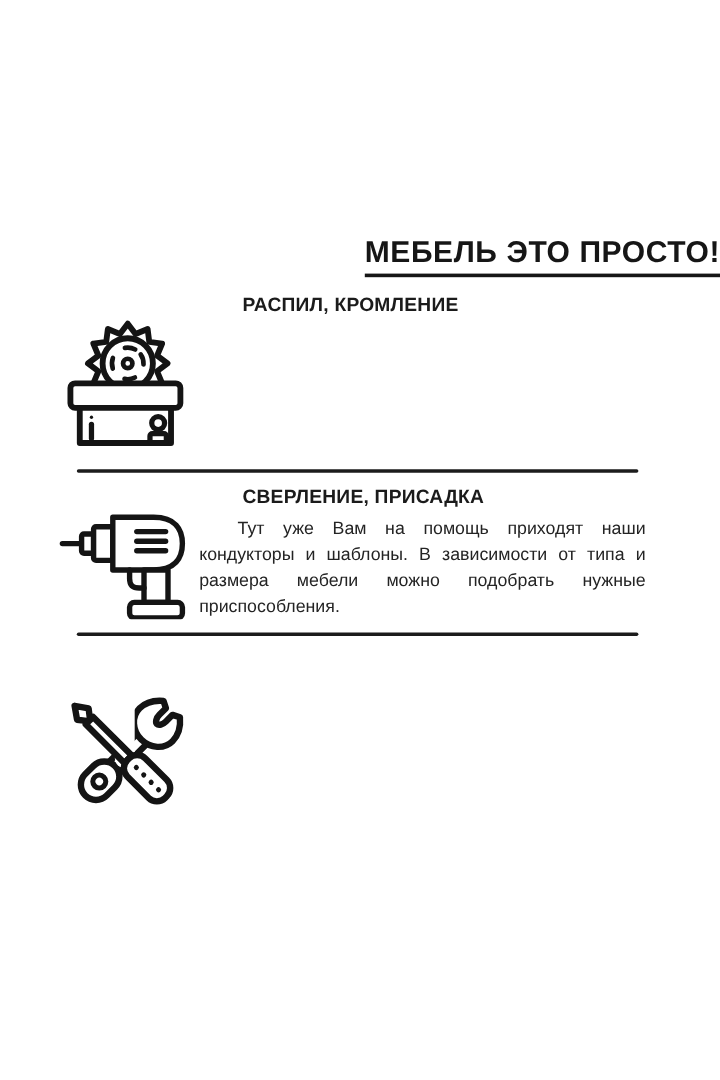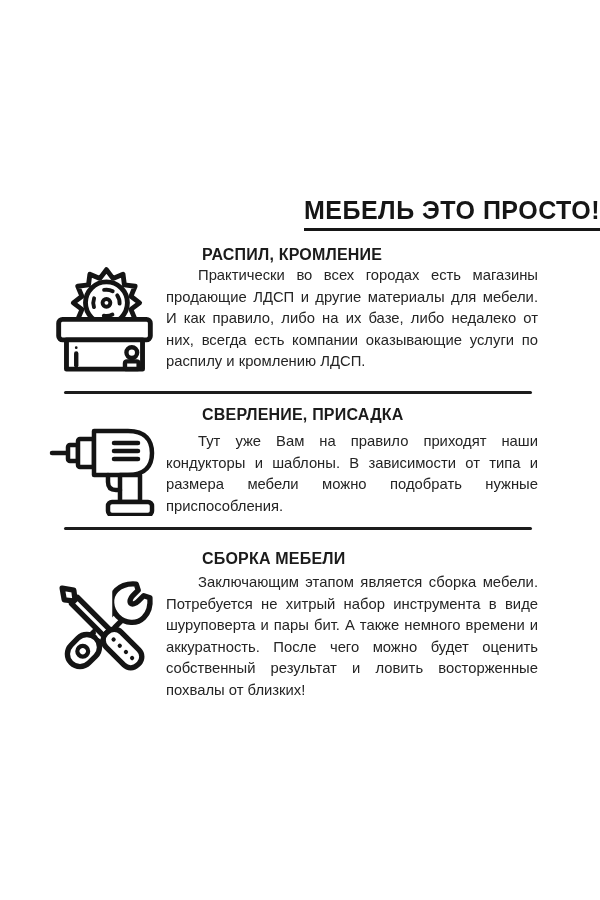--- a/index.html
+++ b/index.html
@@ -49,40 +49,39 @@
       <circle cx="62" cy="46" r="4" stroke-width="4"></circle>
       <rect x="13" y="63" width="94" height="21" rx="4" fill="#fff"></rect>
       <rect x="21" y="84" width="78" height="30" fill="#fff"></rect>
       <circle cx="31" cy="92" r="1.4" fill="#141414" stroke="none"></circle>
       <path d="M31,98 V110" stroke-width="4.5"></path>
       <circle cx="88" cy="97" r="5.5" stroke-width="4.5"></circle>
       <rect x="81" y="106" width="14" height="8" rx="2" stroke-width="4.5"></rect>
     </svg>
   </div>
   <h2 class="step-heading h1pos">РАСПИЛ, КРОМЛЕНИЕ</h2>
-  <p class="step-body p1pos">Практически во всех городах есть магазины продающие ЛДСП и другие материалы для мебели. И как правило, либо на их базе, либо недалеко от них, всегда есть компании оказывающие услуги по распилу и кромлению ЛДСП.</p>
 
   <div class="divider d1pos"></div>
 
   <div class="icon drill-pos">
     <svg viewBox="0 0 112 98" fill="none" stroke="#141414" stroke-width="4.5" stroke-linecap="round" stroke-linejoin="round" xmlns="http://www.w3.org/2000/svg">
       <path d="M4,35 H20"></path>
       <rect x="20" y="27" width="10" height="16" rx="2" fill="#fff"></rect>
       <rect x="30" y="21" width="16" height="28" rx="2" fill="#fff"></rect>
       <path fill="#fff" d="M46,13 H80 C98,13 104,23 104,35 C104,47 98,57 80,57 H46 Z"></path>
       <path d="M66,25 H90"></path>
       <path d="M66,33 H90"></path>
       <path d="M66,41 H90"></path>
       <rect x="72" y="57" width="20" height="27" fill="#fff"></rect>
       <path d="M60,57 V64 C60,70 63,72 68,72 H72"></path>
       <rect x="60" y="84" width="44" height="13" rx="4" fill="#fff"></rect>
     </svg>
   </div>
   <h2 class="step-heading h2pos">СВЕРЛЕНИЕ, ПРИСАДКА</h2>
-  <p class="step-body p2pos">Тут уже Вам на правило приходят наши кондукторы и шаблоны. В зависимости от типа и размера мебели можно подобрать нужные приспособления.</p>
+  <p class="step-body p2pos">Тут уже Вам на помощь приходят наши кондукторы и шаблоны. В зависимости от типа и размера мебели можно подобрать нужные приспособления.</p>
 
   <div class="divider d2pos"></div>
 
   <div class="icon tools-pos">
     <svg viewBox="0 0 132 132" fill="none" stroke="#141414" stroke-width="5.5" stroke-linecap="round" stroke-linejoin="round" xmlns="http://www.w3.org/2000/svg">
       <g transform="rotate(45 66 66)">
         <path fill="#fff" d="M56,9 C50,14 46,21 46,28 C46,38 55,46 66,46 C77,46 86,38 86,28 C86,21 82,14 76,9 L70,12 L70,20 C70,24 68,27 66,27 C64,27 62,24 62,20 L62,12 Z"></path>
         <path d="M60,46 V78"></path>
         <path d="M72,46 V78"></path>
         <rect x="53" y="78" width="26" height="36" rx="13" fill="#fff"></rect>
@@ -95,16 +94,14 @@
         <path fill="#fff" d="M66,5 L73,15 L66,24 L59,15 Z"></path>
         <rect x="61.5" y="23" width="9" height="47" fill="#fff"></rect>
         <rect x="55" y="70" width="22" height="46" rx="10" fill="#fff"></rect>
         <circle cx="66" cy="80" r="2.2" fill="#141414" stroke="none"></circle>
         <circle cx="66" cy="89" r="2.2" fill="#141414" stroke="none"></circle>
         <circle cx="66" cy="98" r="2.2" fill="#141414" stroke="none"></circle>
         <circle cx="66" cy="107" r="2.2" fill="#141414" stroke="none"></circle>
       </g>
     </svg>
   </div>
-  <h2 class="step-heading h3pos">СБОРКА МЕБЕЛИ</h2>
-  <p class="step-body p3pos">Заключающим этапом является сборка мебели. Потребуется не хитрый набор инструмента в виде шуруповерта и пары бит. А также немного времени и аккуратность. После чего можно будет оценить собственный результат и ловить восторженные похвалы от близких!</p>
 
 </div>
 
 </body></html>

